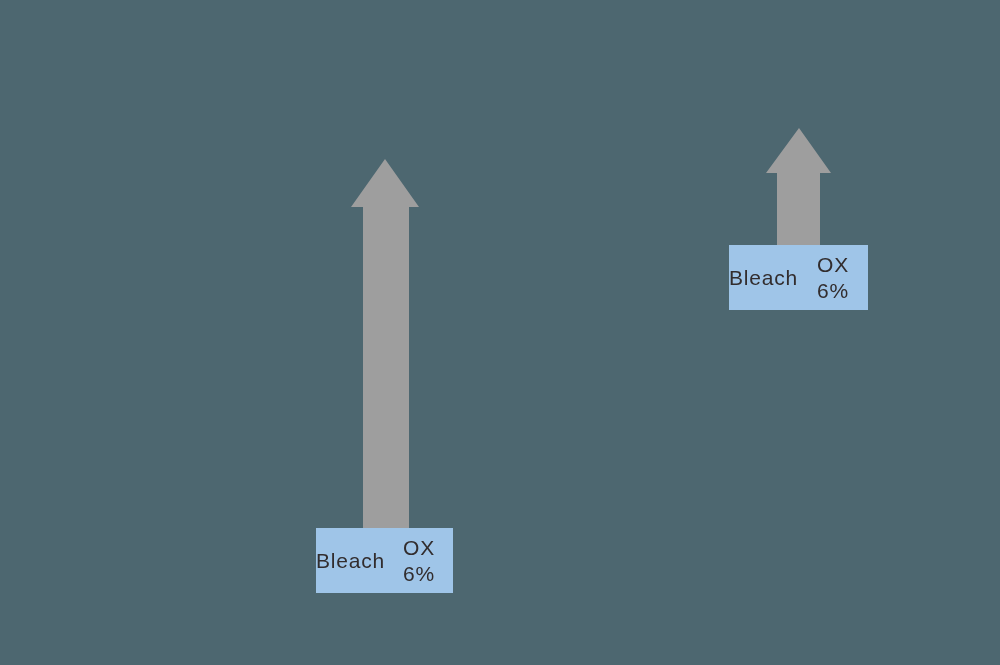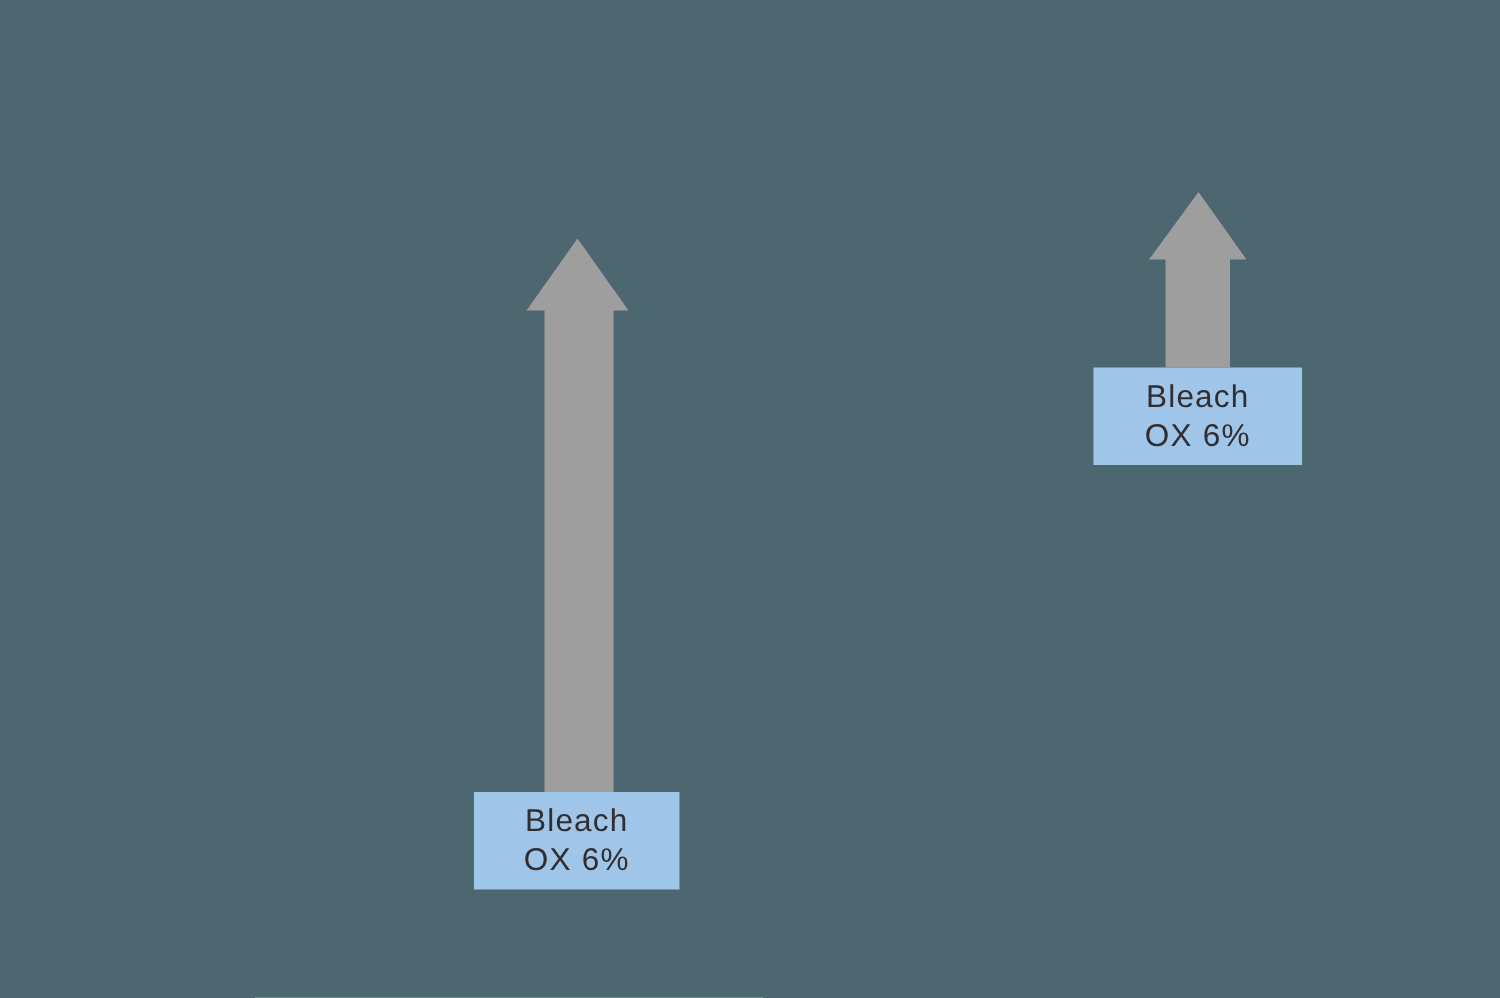--- a/index.html
+++ b/index.html
@@ -11,21 +11,21 @@
     overflow: hidden;
     font-family: "Liberation Sans", sans-serif;
   }
   .arrow-svg { position: absolute; display: block; }
   .arrow-shape { fill: #9E9E9E; }
   .label-box {
     position: absolute;
     background: #9FC5E8;
     color: #322D2E;
     display: flex;
-    flex-direction: column;
+    flex-direction: row;
     align-items: center;
     justify-content: center;
     text-align: center;
     font-size: 21px;
     line-height: 26px;
     letter-spacing: 0.8px;
   }
   .arrow-left  { left: 351px; top: 159px; width: 68px; height: 369px; }
   .arrow-right { left: 766px; top: 128px; width: 65px; height: 117px; }
   .box-left  { left: 316px; top: 528px; width: 137px; height: 65px; }

